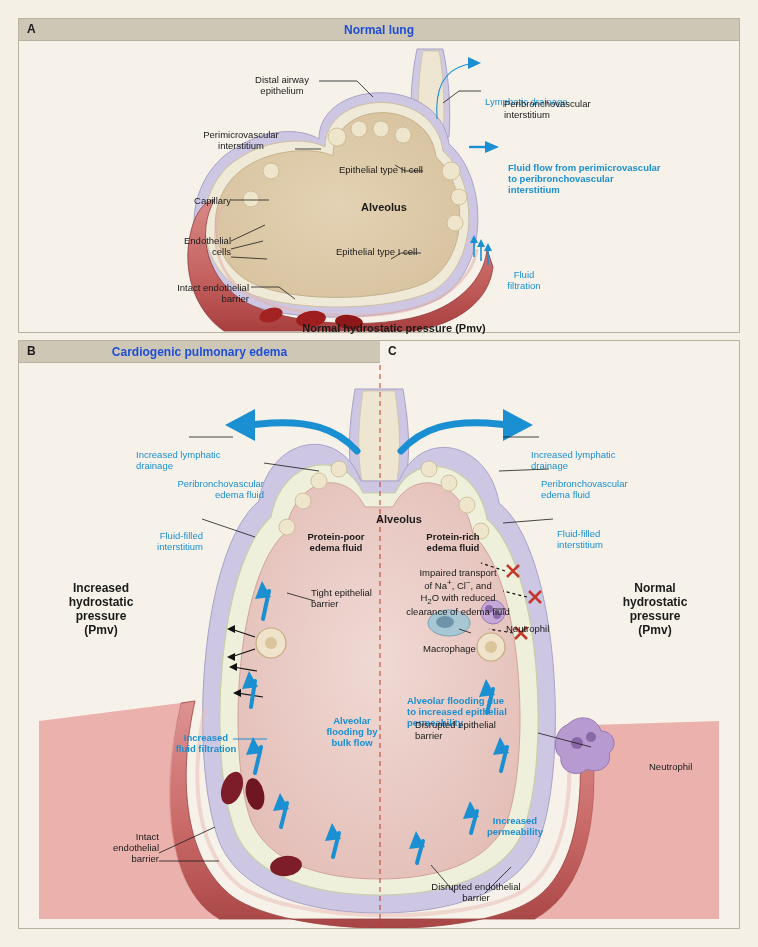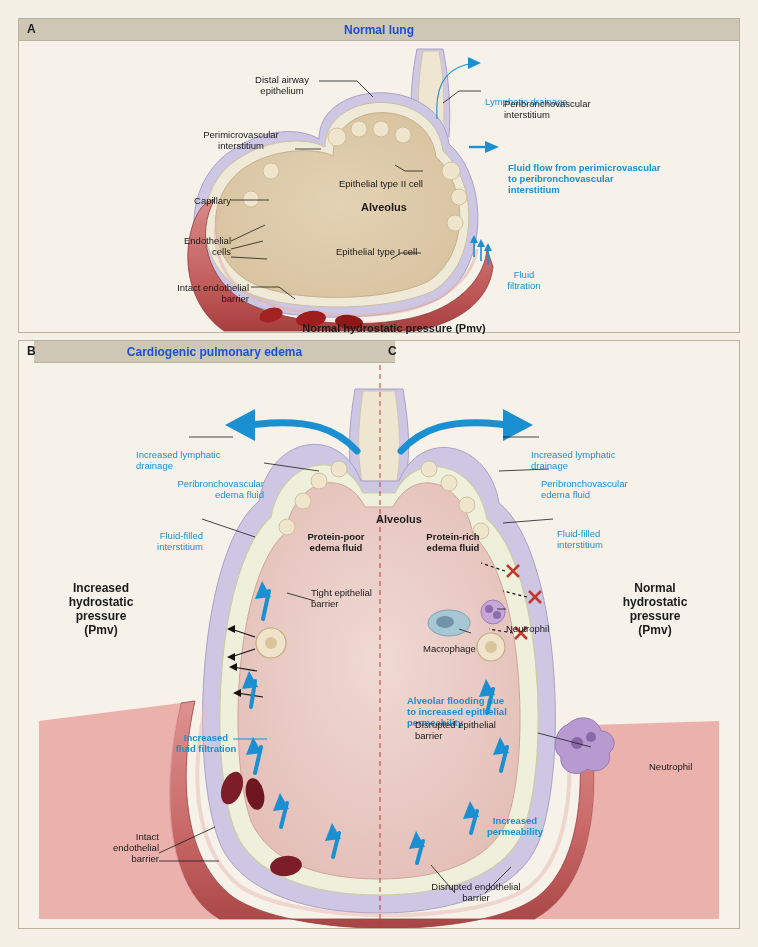--- a/index.html
+++ b/index.html
@@ -34,21 +34,21 @@
     border-bottom: 1px solid #b9b2a1;
     box-sizing: border-box;
     display: flex;
     align-items: center;
     justify-content: center;
     font-size: 12px;
     font-weight: bold;
     color: #1d4ed8;
   }
   #hdr-a { width: 720px; }
-  #hdr-b { width: 361px; left: 0; margin-left: 15px; }
+  #hdr-b { width: 361px; left: 0; }
   #hdr-c { width: 359px; left: 361px; }
 
   .panel-letter {
     position: absolute;
     top: 3px;
     font-size: 12px;
     font-weight: bold;
     color: #1c1c1c;
   }
   #letter-a { left: 8px; }
@@ -162,21 +162,21 @@
       <path class="leader" d="M232 268 L260 268 L276 280"></path>
       <path class="leader" d="M404 152 L386 152 L376 146"></path>
       <path class="leader" d="M402 234 L382 234 L372 240"></path>
     </svg>
 
     <div class="label center" style="left:215px; top:55px; width:96px;">Distal airway<br>epithelium</div>
     <div class="label blue" style="left:466px; top:53px;">Lymphatic drainage</div>
     <div class="label" style="left:485px; top:79px;">Peribronchovascular<br>interstitium</div>
     <div class="label center" style="left:172px; top:110px; width:100px;">Perimicrovascular<br>interstitium</div>
     <div class="label blue" style="left:489px; top:119px;font-weight:bold;">Fluid flow from perimicrovascular<br>to peribronchovascular<br>interstitium</div>
-    <div class="label" style="left:320px; top:159px;">Epithelial type II cell</div>
+    <div class="label" style="left:320px; top:145px;">Epithelial type II cell</div>
     <div class="label right" style="left:140px; top:176px; width:72px;">Capillary</div>
     <div class="label bold big center" style="left:320px; top:182px; width:90px;">Alveolus</div>
     <div class="label right" style="left:138px; top:216px; width:74px;">Endothelial<br>cells</div>
     <div class="label" style="left:317px; top:227px;">Epithelial type I cell</div>
     <div class="label blue center" style="left:480px; top:226px; width:50px;">Fluid<br>filtration</div>
     <div class="label right" style="left:122px; top:263px; width:108px;">Intact endothelial<br>barrier</div>
     <div class="label bold center" style="left:255px; top:303px; width:240px; font-size:11px;">Normal hydrostatic pressure (Pmv)</div>
   </div>
 
   <div class="panel" id="panel-bc">
@@ -343,26 +343,28 @@
     </svg>
 
     <div class="label blue" style="left:117px; top:84px;">Increased lymphatic<br>drainage</div>
     <div class="label blue right" style="left:110px; top:113px; width:135px;">Peribronchovascular<br>edema fluid</div>
     <div class="label blue right" style="left:74px; top:165px; width:110px;">Fluid-filled<br>interstitium</div>
     <div class="label bold big center" style="left:335px; top:172px; width:90px;">Alveolus</div>
     <div class="label bold center" style="left:272px; top:190px; width:90px;">Protein-poor<br>edema fluid</div>
     <div class="label" style="left:292px; top:246px;">Tight epithelial<br>barrier</div>
     <div class="label bold lg center" style="left:22px; top:240px; width:120px;">Increased<br>hydrostatic<br>pressure<br>(Pmv)</div>
     <div class="label blue bold center" style="left:132px; top:367px; width:110px;">Increased<br>fluid filtration</div>
+    <div class="label blue bold center" style="left:288px; top:350px; width:90px;">Alveolar<br>flooding by<br>bulk flow</div>
     <div class="label right" style="left:60px; top:490px; width:80px;">Intact<br>endothelial<br>barrier</div>
 
     <div class="label blue" style="left:512px; top:84px;">Increased lymphatic<br>drainage</div>
     <div class="label blue" style="left:522px; top:113px;">Peribronchovascular<br>edema fluid</div>
     <div class="label blue" style="left:538px; top:163px;">Fluid-filled<br>interstitium</div>
     <div class="label bold center" style="left:388px; top:190px; width:92px;">Protein-rich<br>edema fluid</div>
+    <div class="label center" style="left:380px; top:226px; width:118px;">Impaired transport<br>of Na<sup>+</sup>, Cl<sup>−</sup>, and<br>H<sub>2</sub>O with reduced<br>clearance of edema fluid</div>
     <div class="label" style="left:487px; top:282px;">Neutrophil</div>
     <div class="label" style="left:404px; top:302px;">Macrophage</div>
     <div class="label blue bold" style="left:388px; top:330px;">Alveolar flooding due<br>to increased epithelial<br>permeability</div>
     <div class="label" style="left:396px; top:378px;">Disrupted epithelial<br>barrier</div>
     <div class="label bold lg center" style="left:576px; top:240px; width:120px;">Normal<br>hydrostatic<br>pressure<br>(Pmv)</div>
     <div class="label" style="left:630px; top:420px;">Neutrophil</div>
     <div class="label blue bold center" style="left:452px; top:450px; width:88px;">Increased<br>permeability</div>
     <div class="label center" style="left:392px; top:540px; width:130px;">Disrupted endothelial<br>barrier</div>
   </div>
 

